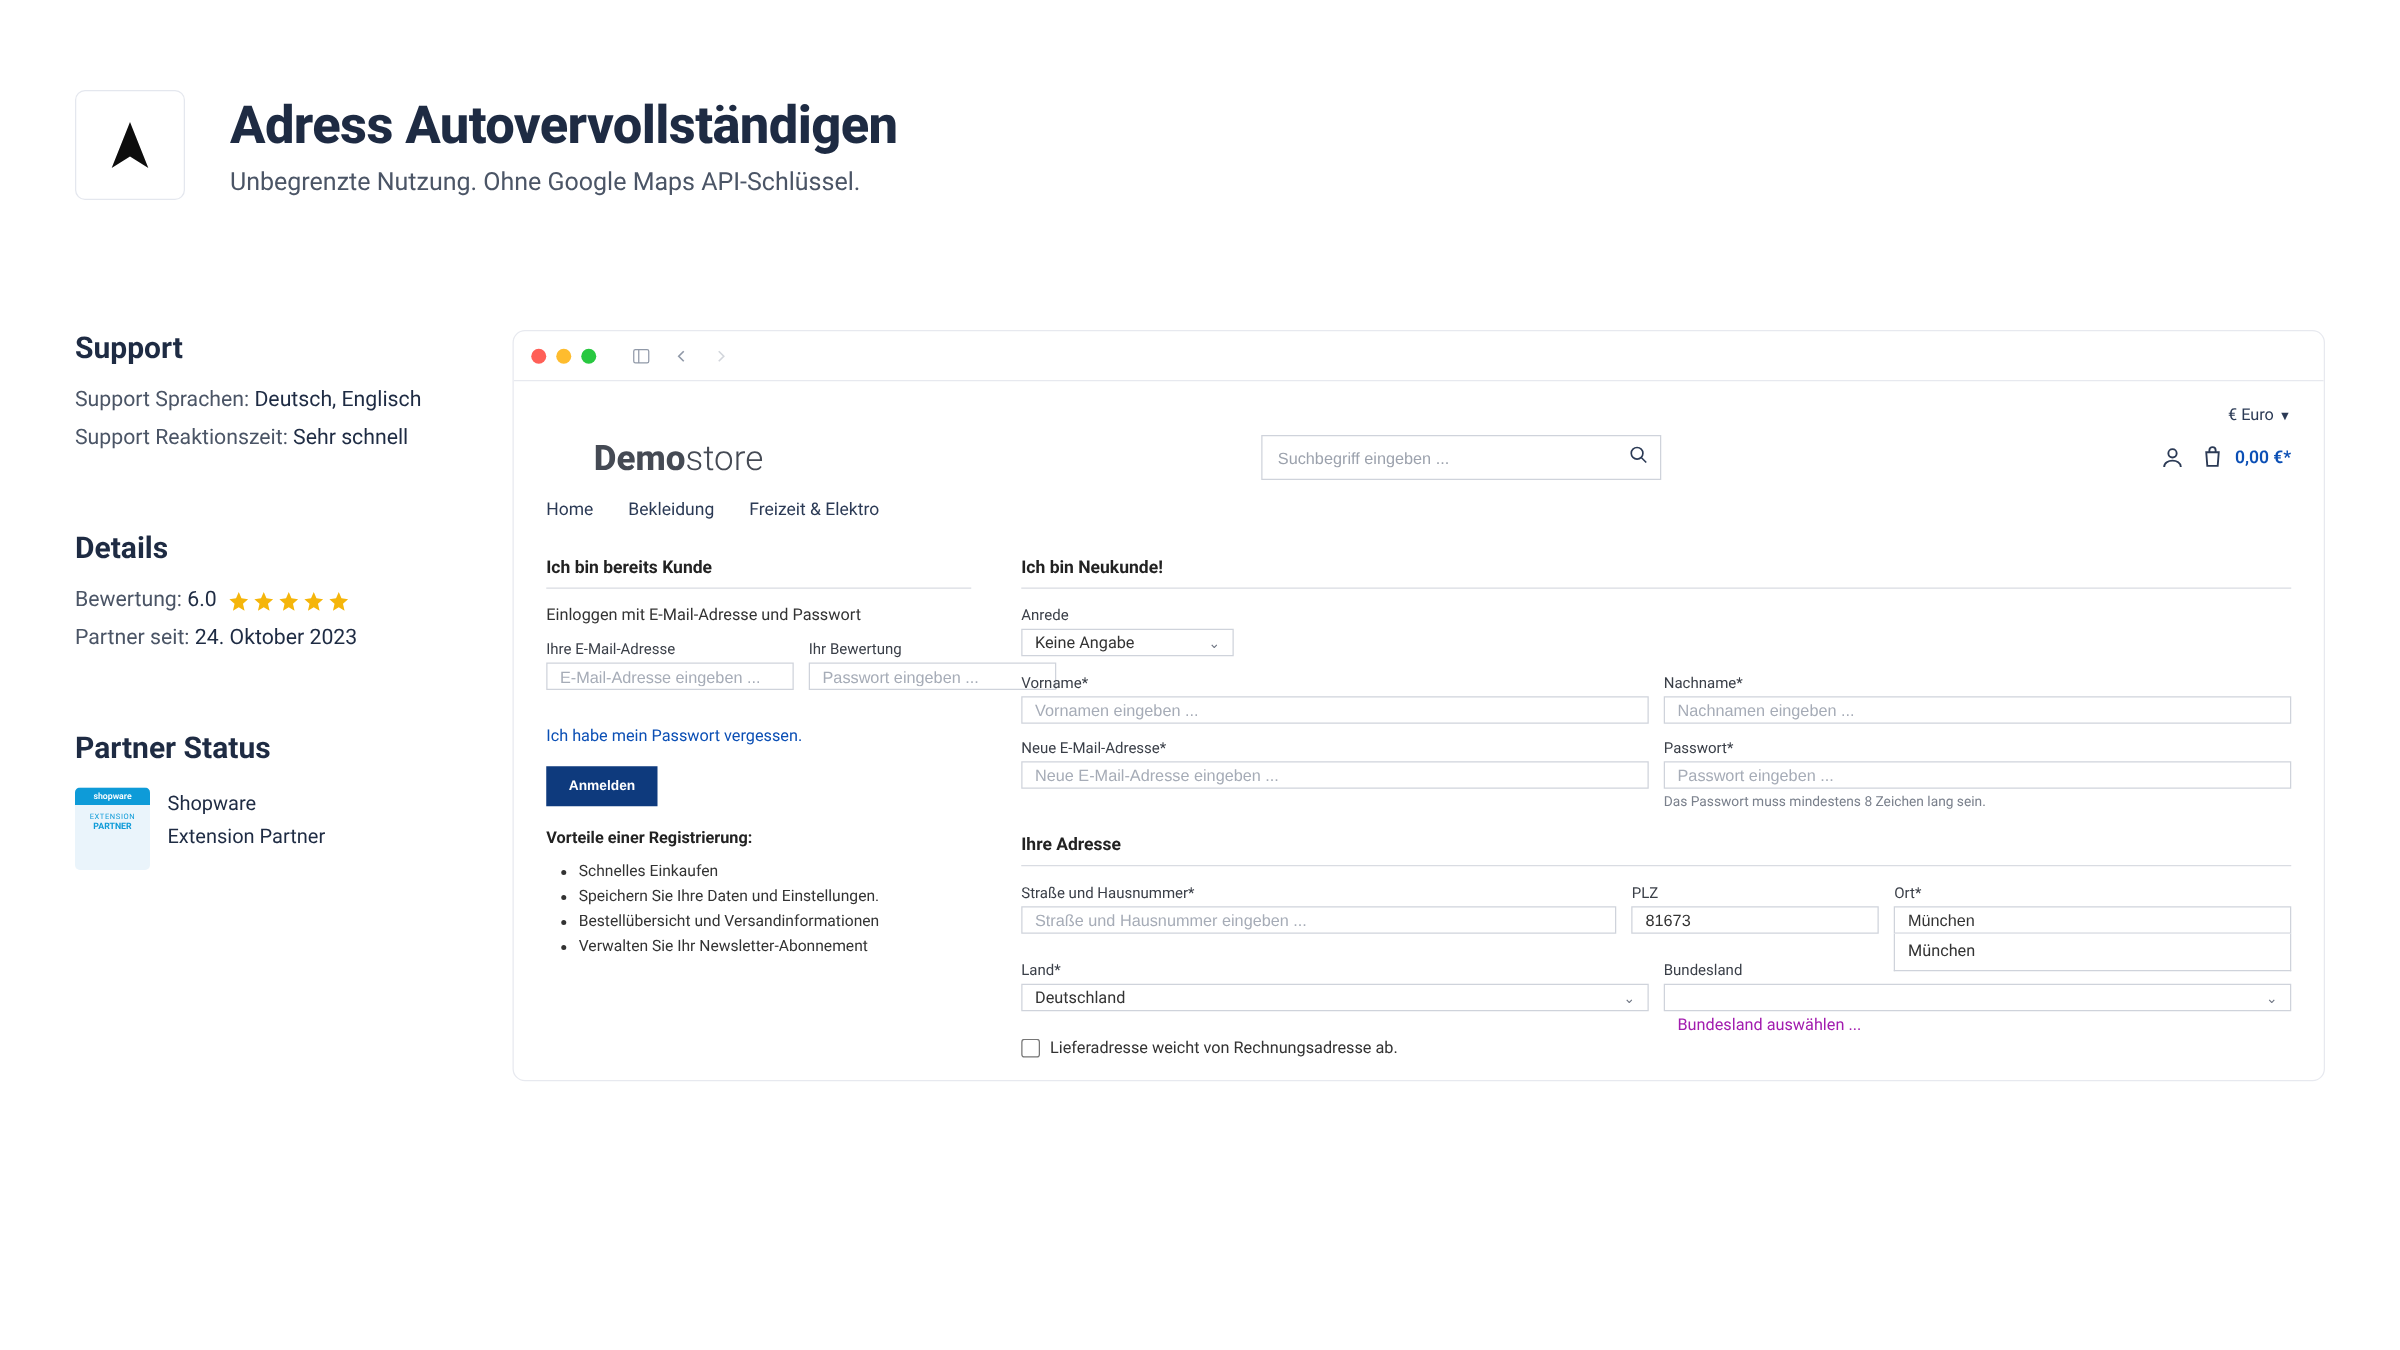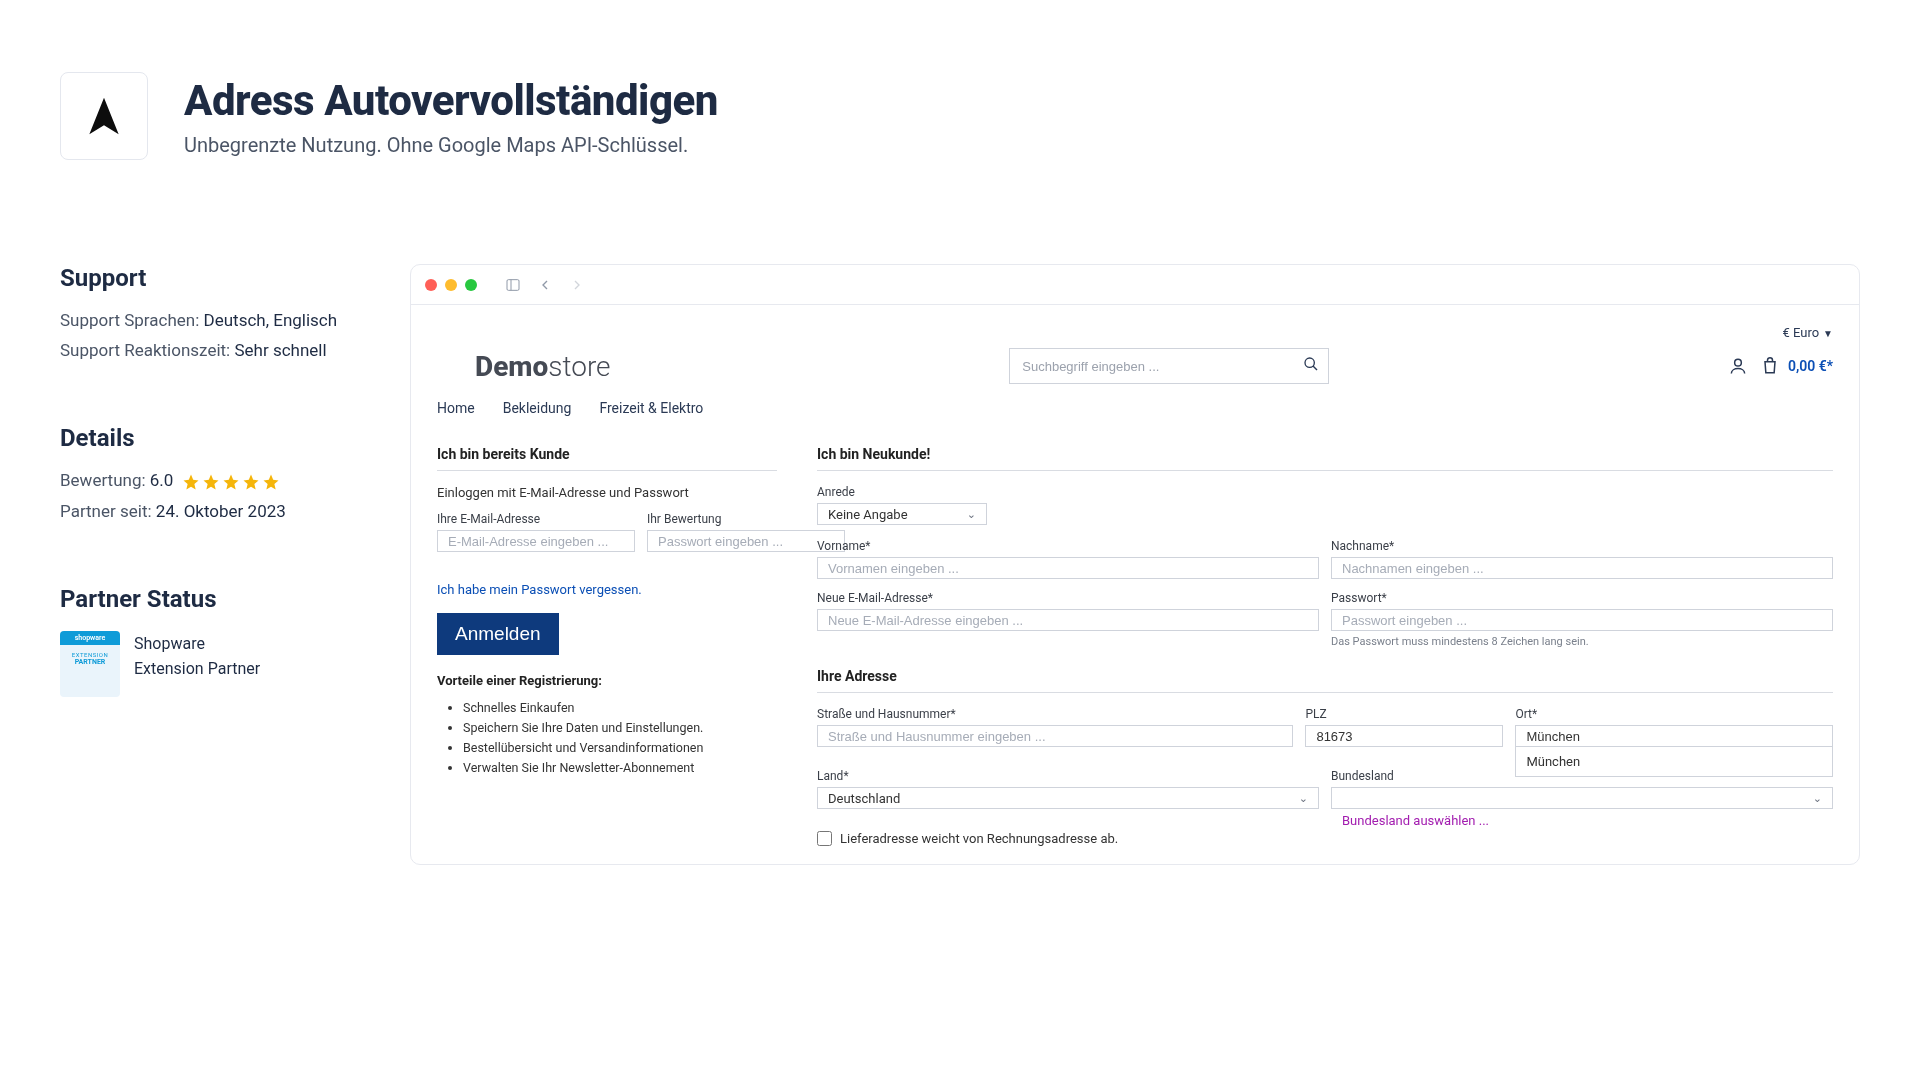--- a/index.html
+++ b/index.html
@@ -264,23 +264,24 @@
         cursor: pointer;
         display: inline-block;
         margin-top: 18px;
         margin-bottom: 16px;
     }
     .btn-primary {
         background: #0e3a7d;
         color: #fff;
         border: none;
         padding: 10px 18px;
-        font-size: 19px;
+        font-size: 11px;
         cursor: pointer;
         margin-bottom: 18px;
+        font-weight: bold;
     }
     .sub-heading {
         font-size: 13px;
         font-weight: 700;
         color: #222;
         margin-bottom: 10px;
     }
     .benefits {
         list-style: disc;
         padding-left: 26px;

